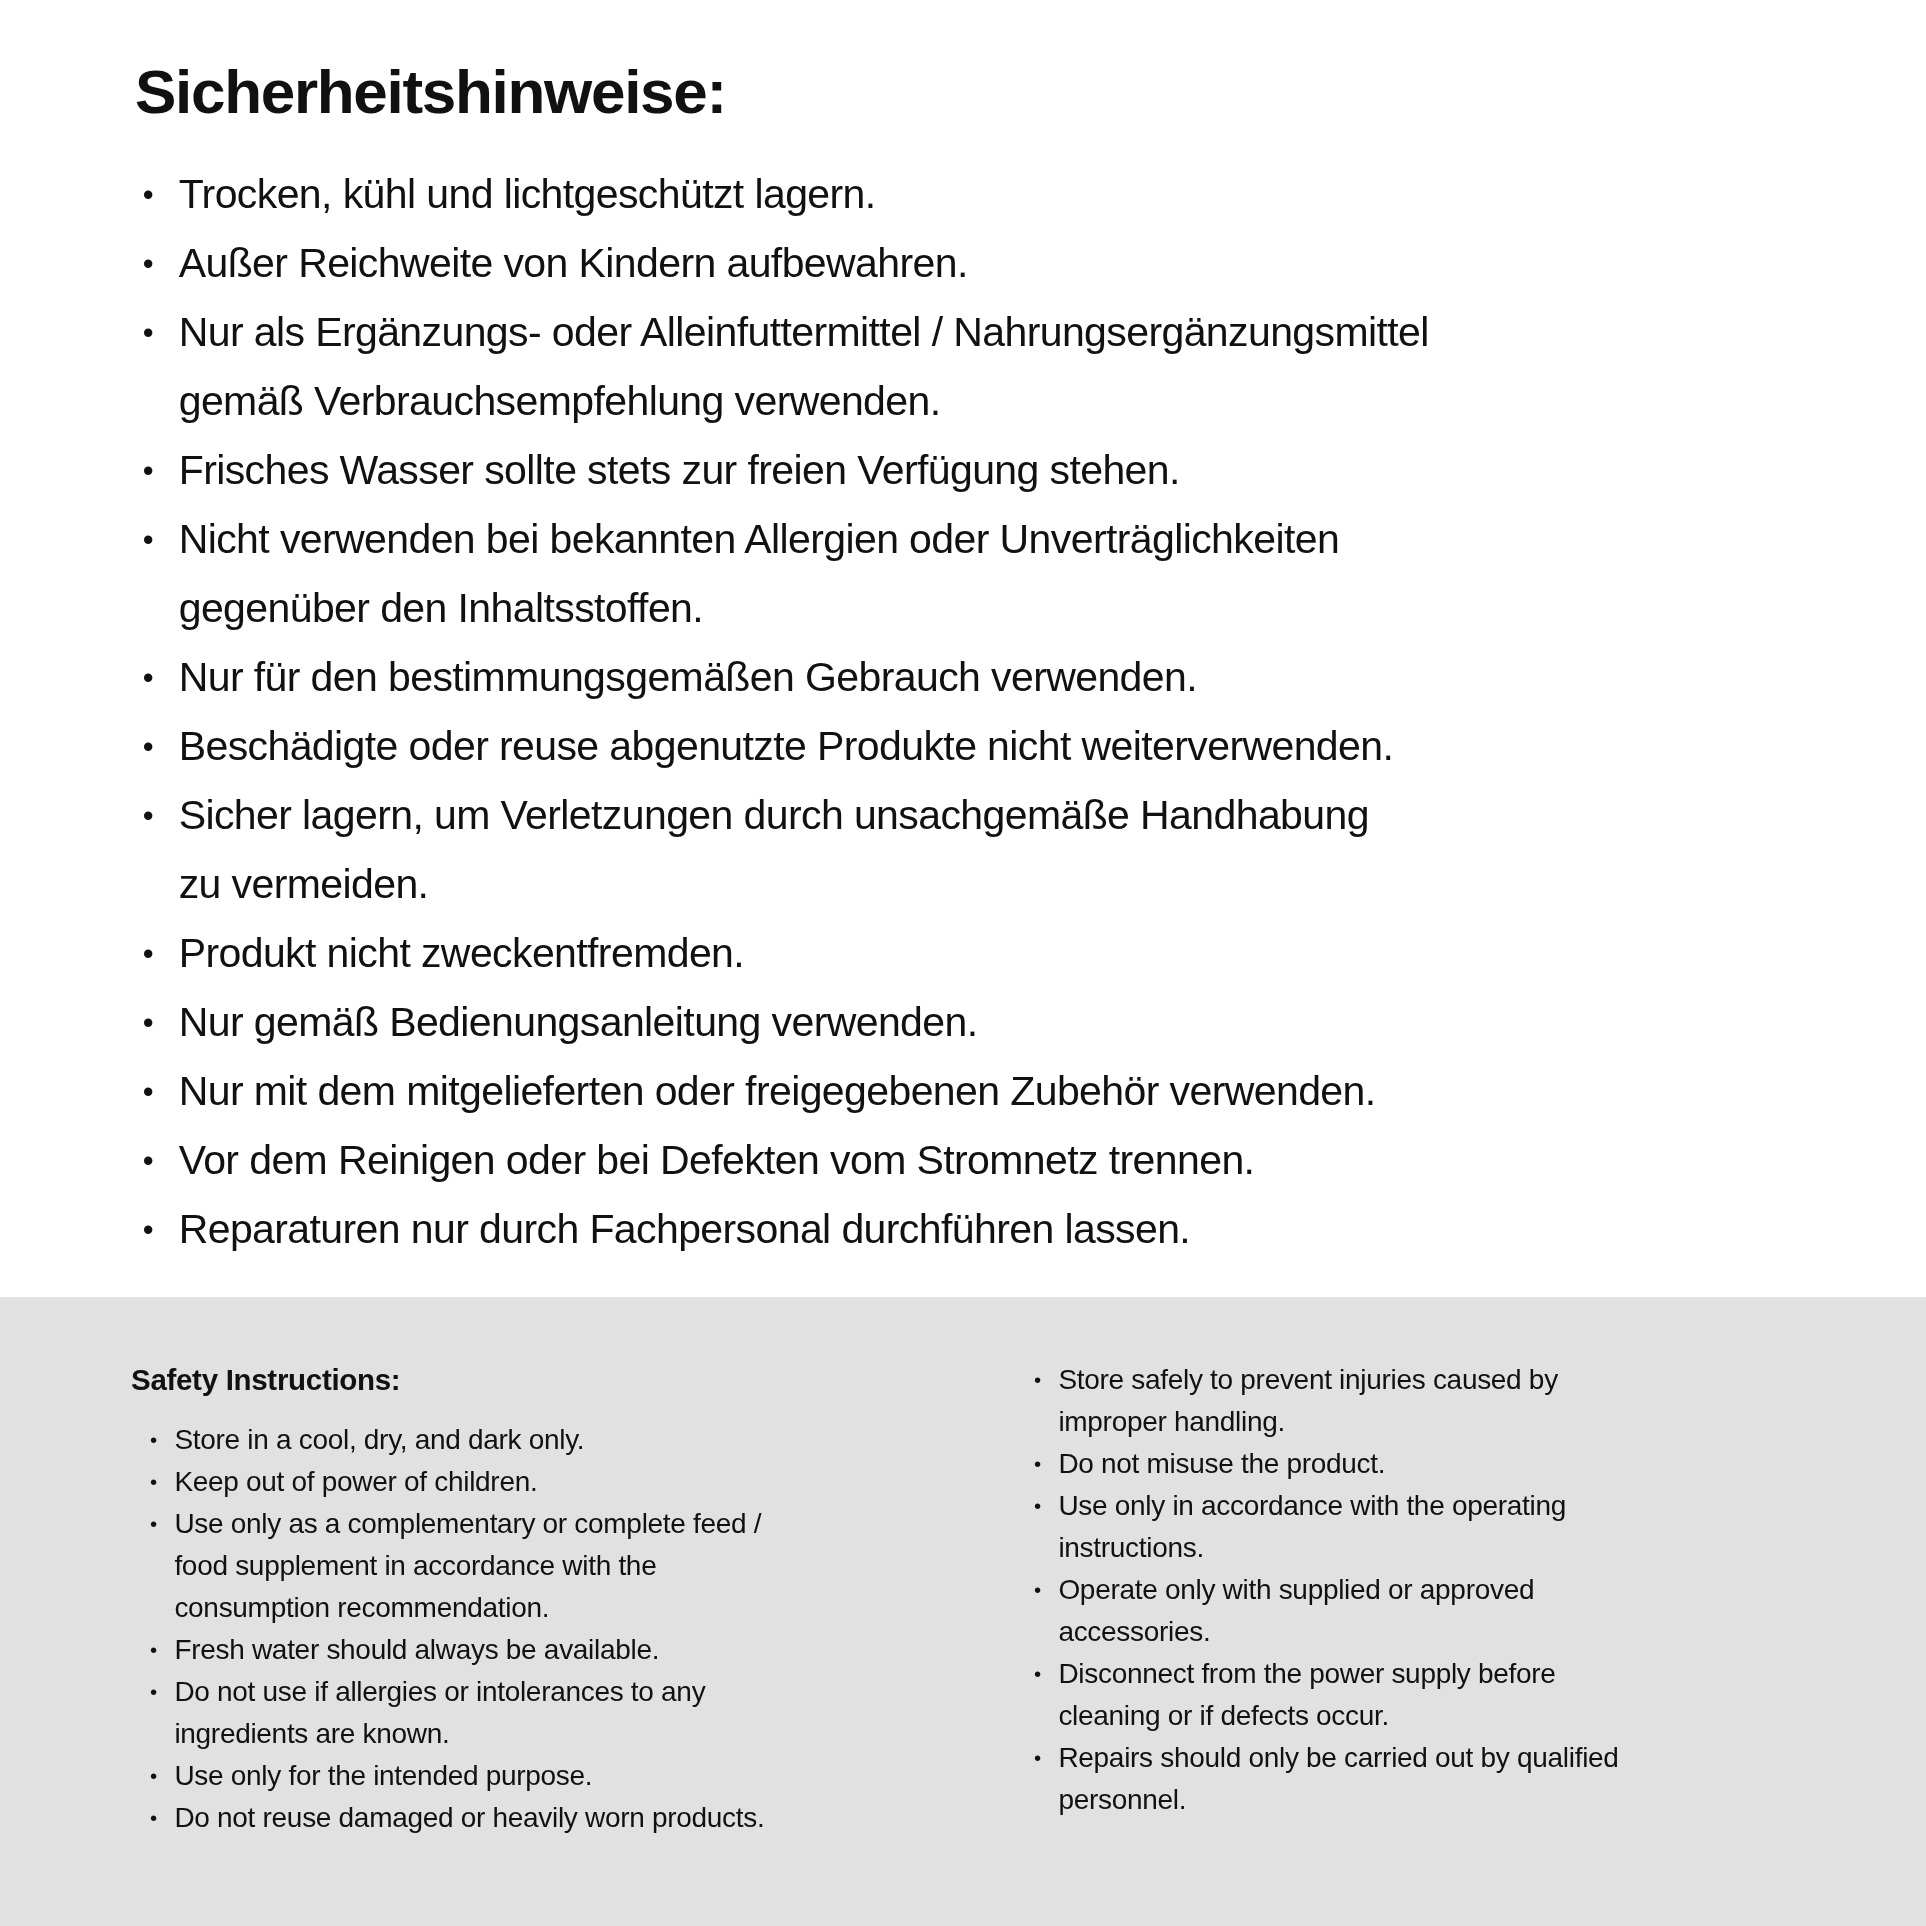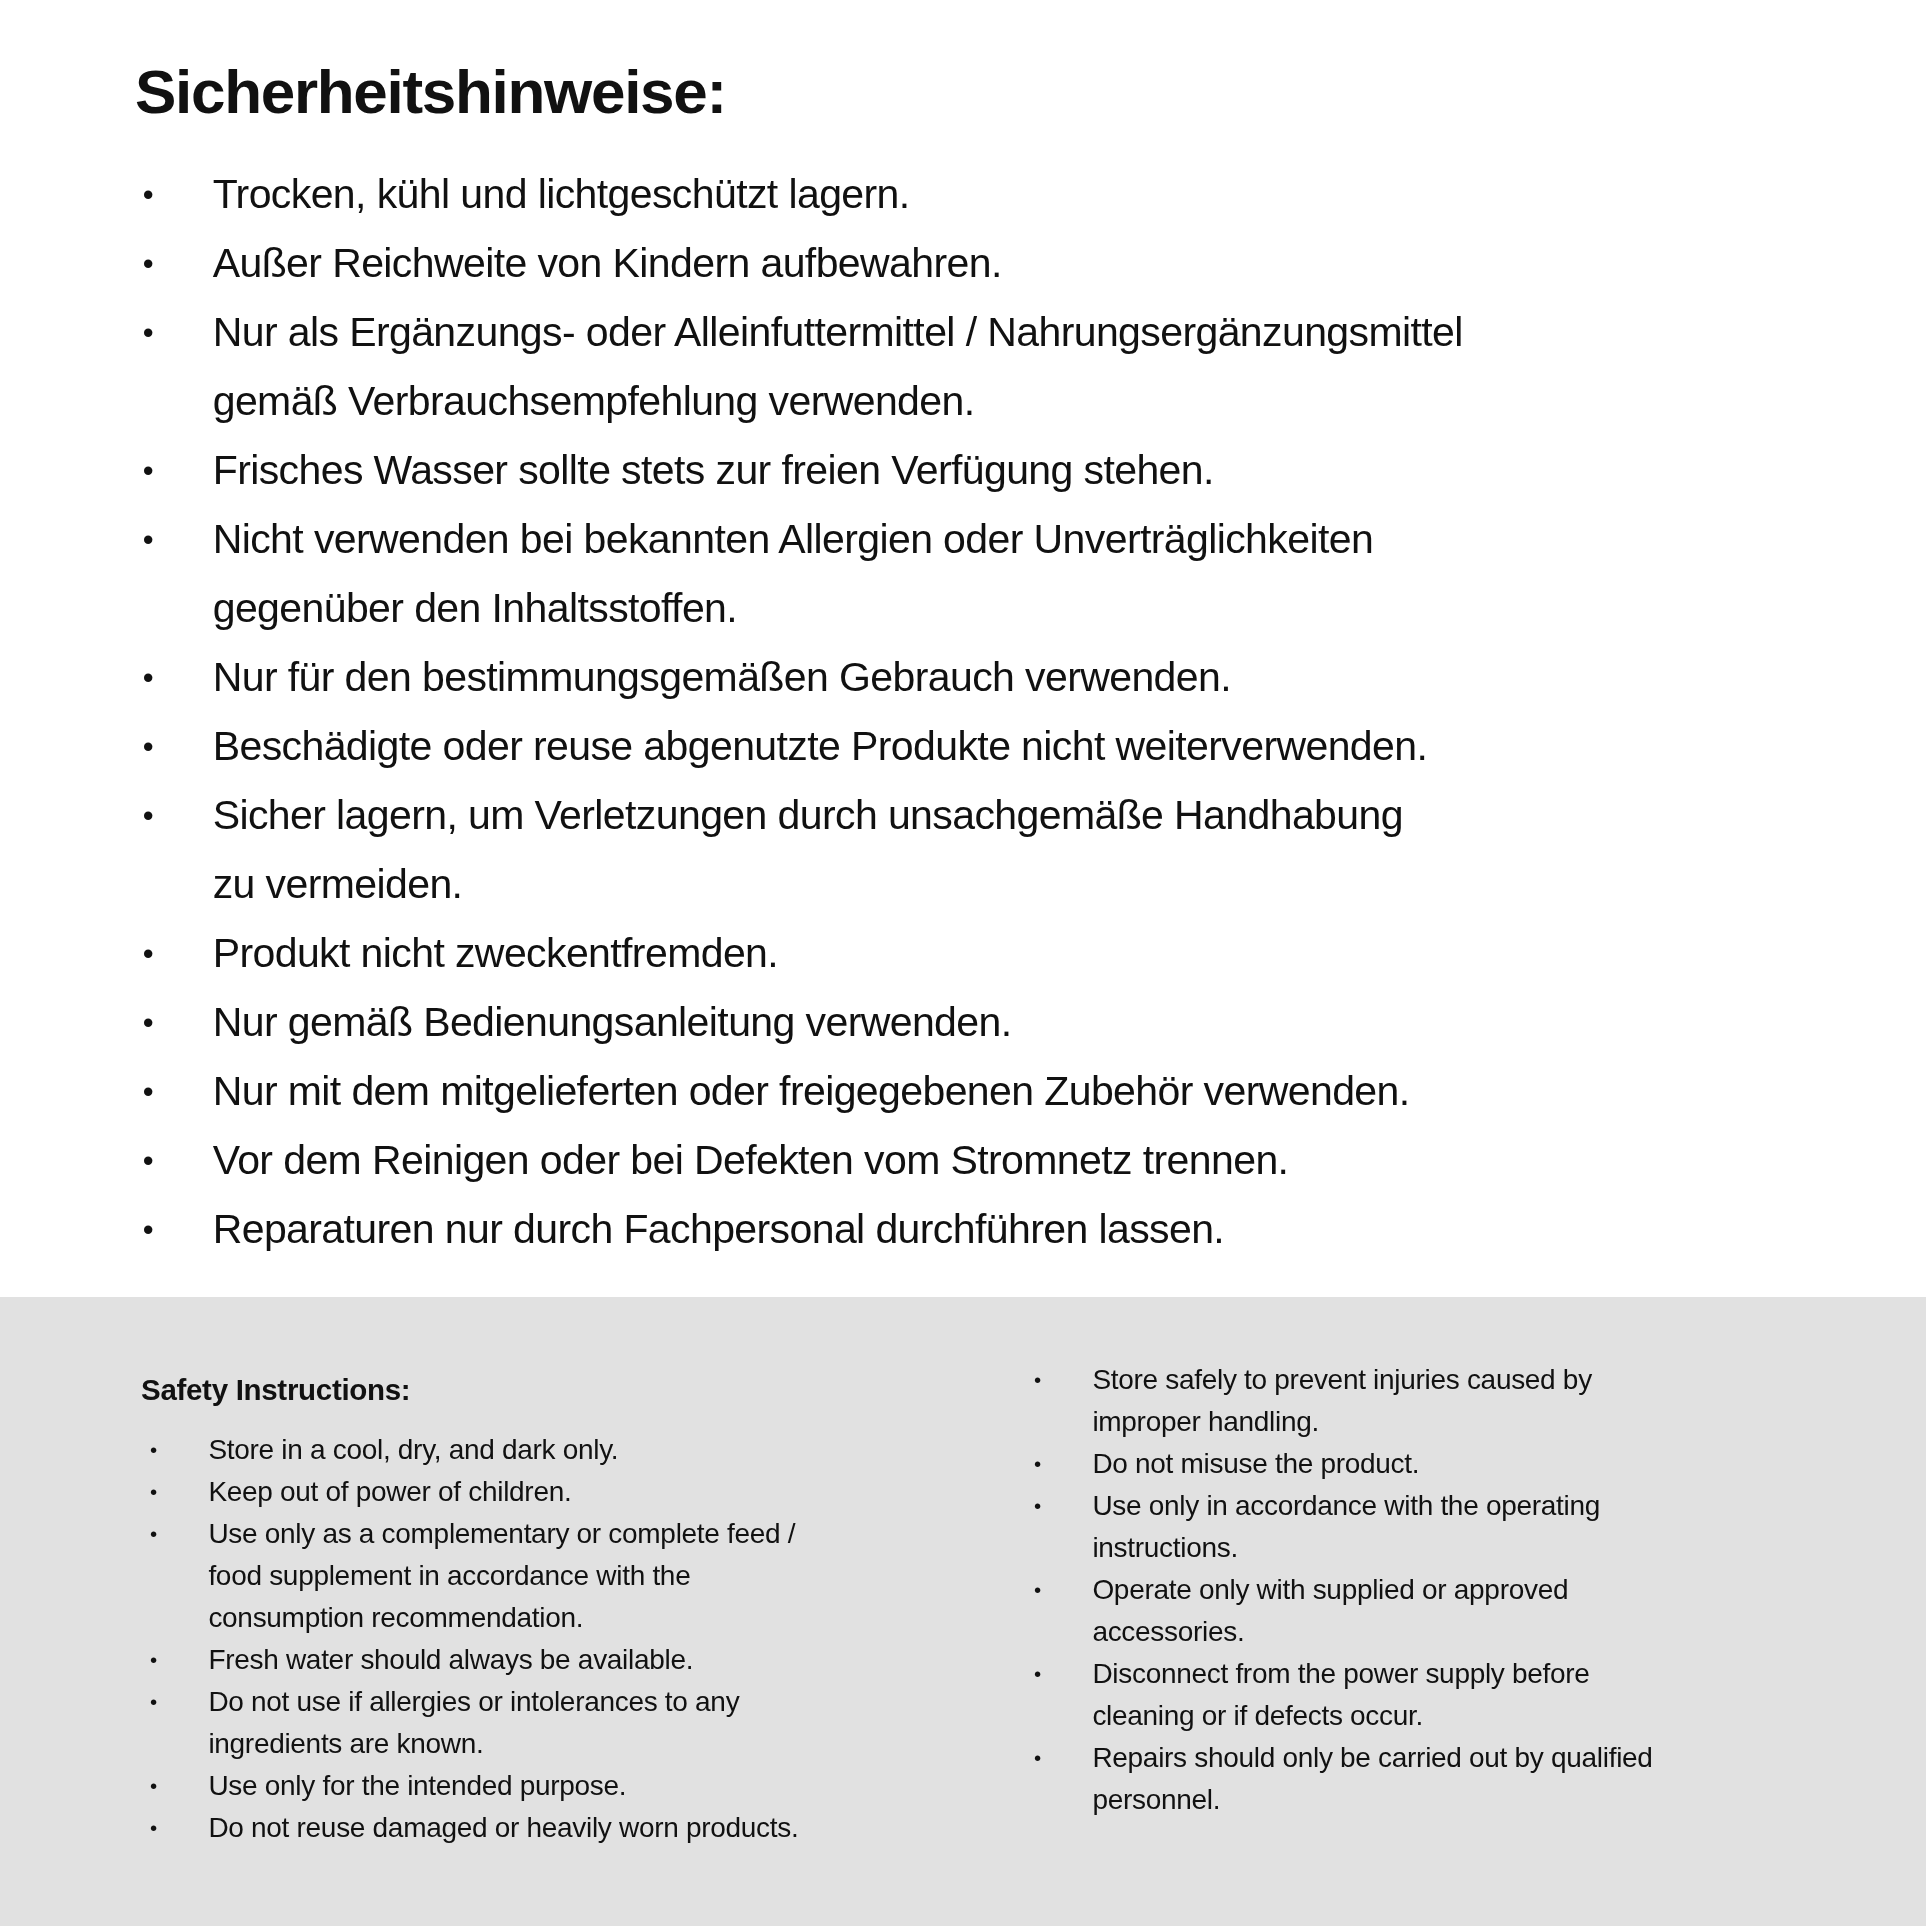--- a/index.html
+++ b/index.html
@@ -44,39 +44,38 @@
     display: flex;
     align-items: flex-start;
   }
   .de-list .dot {
     flex: 0 0 36px;
     font-size: 31px;
     line-height: 69px;
   }
   .txt {
     white-space: pre-line;
-    margin-left: 34px;
   }
   
   .bottom-section {
     box-sizing: border-box;
     height: 629px;
     background: #e1e1e1;
     padding: 62px 64px 0 131px;
     display: flex;
     align-items: flex-start;
   }
   .col-left {
     flex: 0 0 903px;
   }
   .col-right {
     flex: 1 1 auto;
   }
   .en-title {
-    margin: 10px;
+    margin: 0;
     font-size: 29.5px;
     line-height: 42px;
     font-weight: 700;
     letter-spacing: -0.3px;
   }
   .en-list {
     list-style: none;
     margin: 0;
     padding: 0;
     font-size: 28px;

